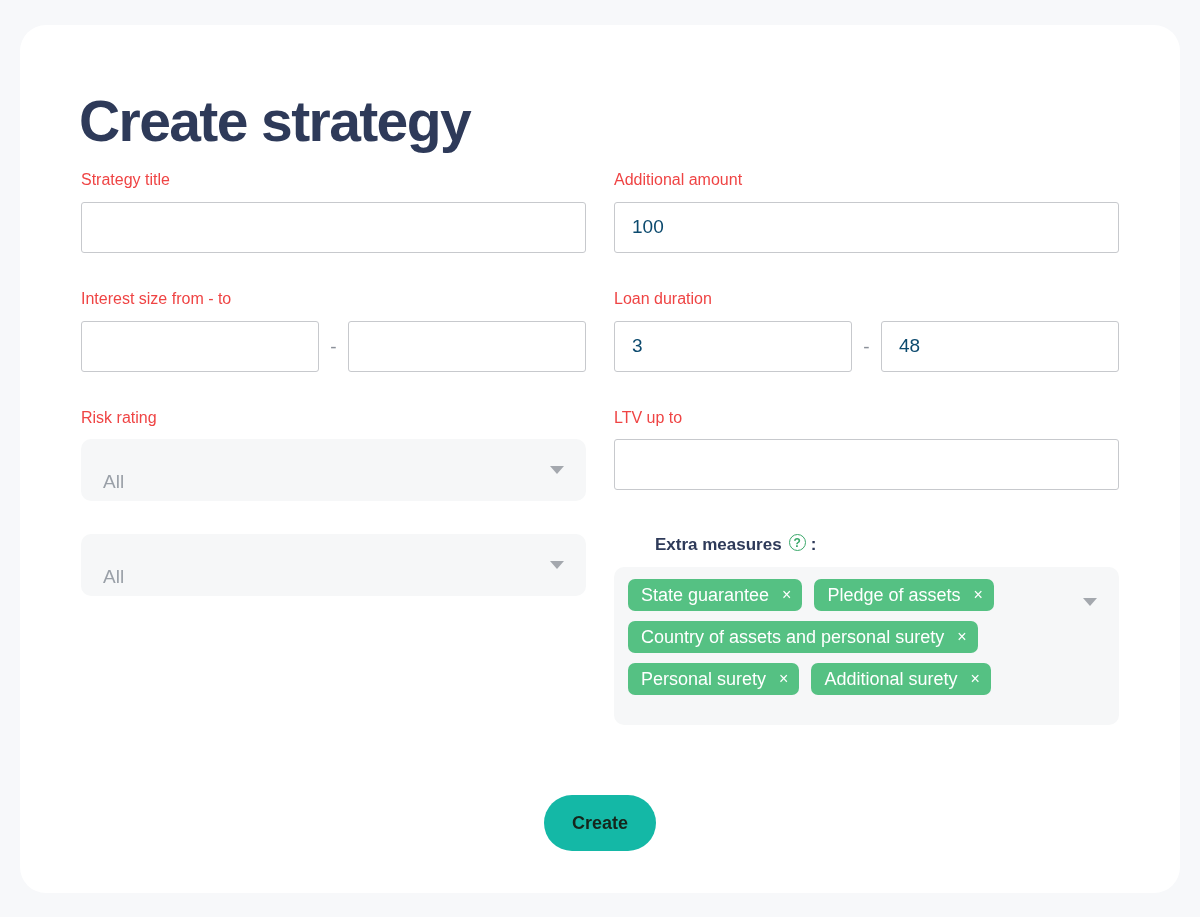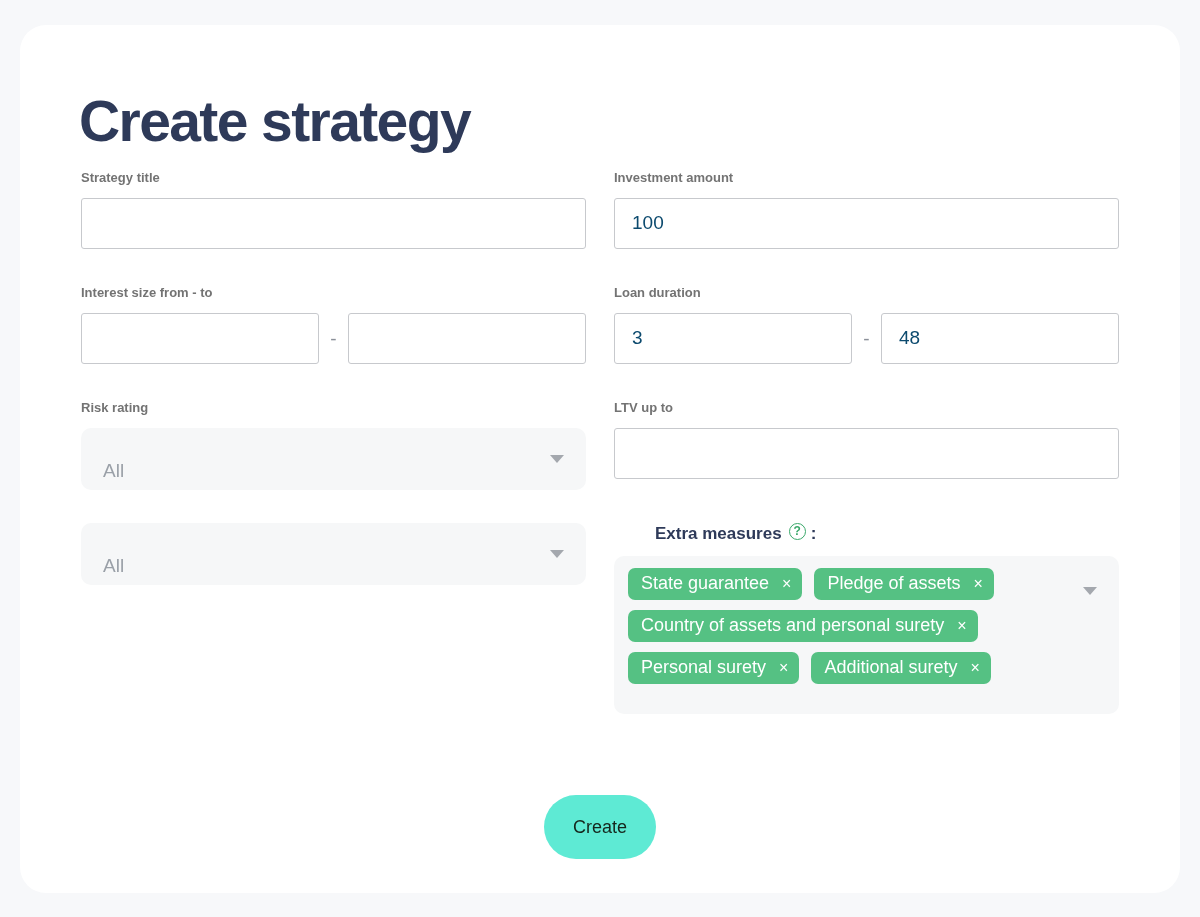--- a/index.html
+++ b/index.html
@@ -47,23 +47,23 @@
   .row {
     display: flex;
     gap: 28px;
   }
   .col {
     width: 505px;
     flex: 0 0 505px;
   }
 
   .field-label {
-    font-size: 13px;
-    font-weight: bold;
-    color: #737373;
+    font-size: 16px;
+    font-weight: normal;
+    color: #ef4444;
     margin-bottom: 11px;
     line-height: 1.3;
     white-space: nowrap;
   }
 
   .text-input {
     width: 100%;
     height: 51px;
     border: 1px solid #c7c9cd;
     border-radius: 3px;
@@ -191,48 +191,48 @@
 
   .submit-wrap {
     position: absolute;
     left: 0;
     top: 770px;
     width: 1160px;
     display: flex;
     justify-content: center;
   }
   .create-button {
-    background: #5eead4;
+    background: #14b8a6;
     color: #15261c;
     border: none;
     border-radius: 32px;
     width: 112px;
-    height: 64px;
+    height: 56px;
     font-family: "Liberation Sans", sans-serif;
     font-size: 18px;
-    font-weight: normal;
+    font-weight: bold;
     cursor: pointer;
   }
 </style>
 </head>
 <body>
 
 <div class="card">
 
   <h1 class="page-title">Create strategy</h1>
 
   <div class="form">
 
     <div class="row">
       <div class="col">
         <div class="field-label">Strategy title</div>
         <input class="text-input" type="text" value="" style="">
       </div>
       <div class="col">
-        <div class="field-label">Investment amount</div>
+        <div class="field-label">Additional amount</div>
         <input class="text-input" type="text" value="100" style="">
       </div>
     </div>
 
     <div class="row-gap"></div>
 
     <div class="row">
       <div class="col">
         <div class="field-label">Interest size from - to</div>
         <div class="pair">

